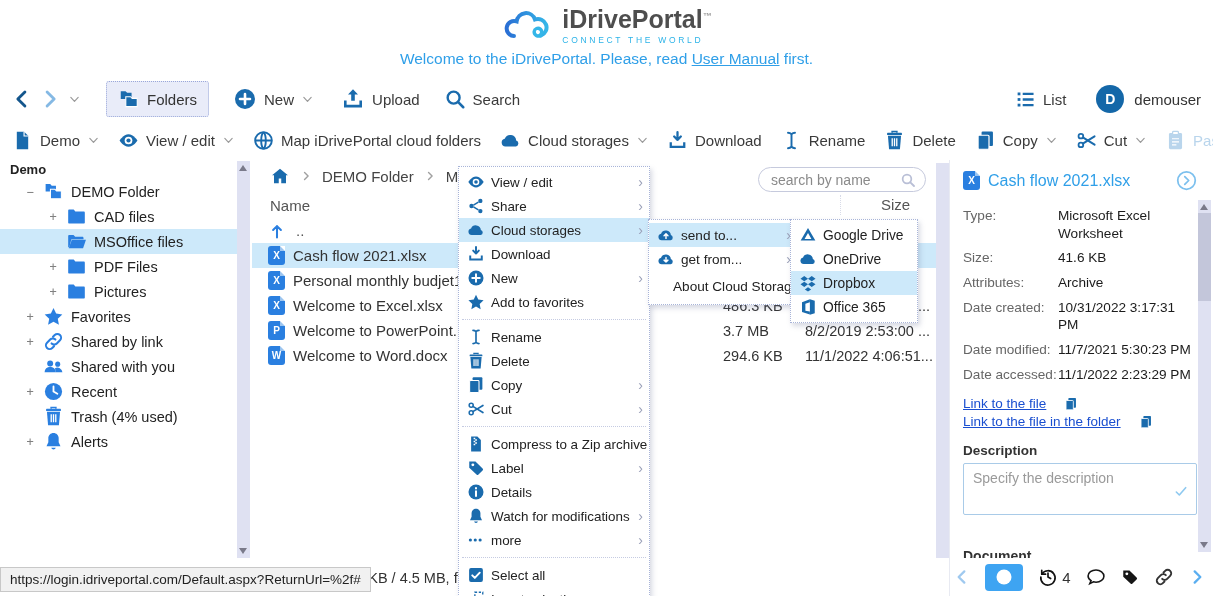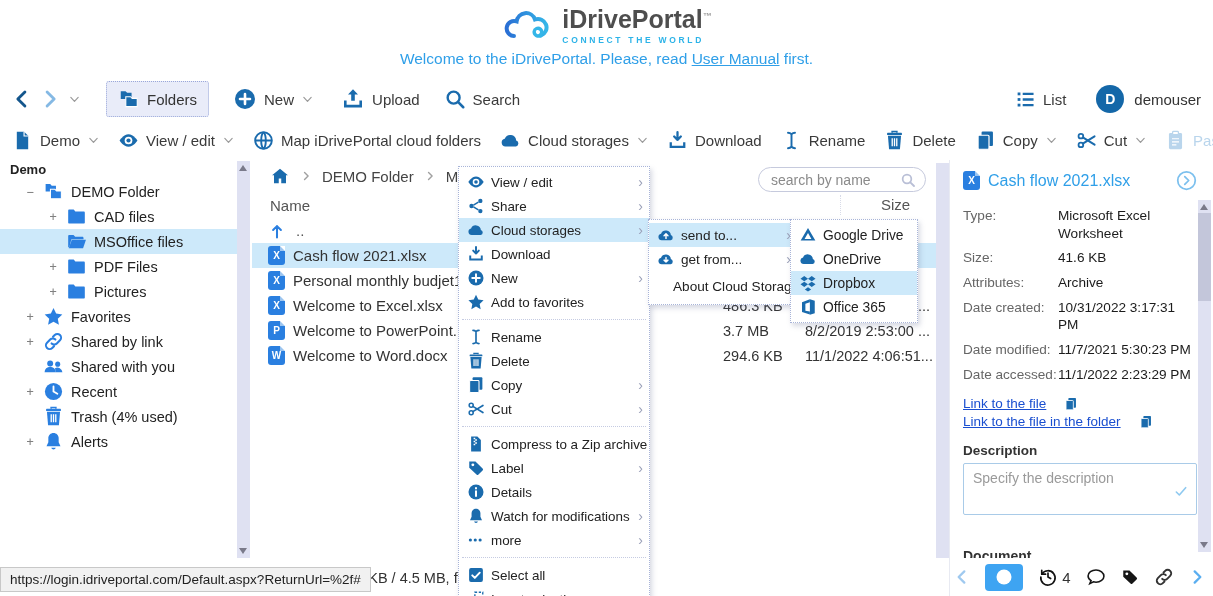--- a/index.html
+++ b/index.html
@@ -10,21 +10,21 @@
   .ic svg{width:100%;height:100%;fill:currentColor;display:block;}
   .i10{width:10px;height:10px}.i11{width:11px;height:11px}
   .i14{width:14px;height:14px}.i16{width:16px;height:16px}.i18{width:18px;height:18px}
   .i20{width:20px;height:20px}.i21{width:21px;height:21px}.i22{width:22px;height:22px}
   .i24{width:24px;height:24px}
 
   
   .brandrow{position:absolute;top:7px;left:0;width:100%;display:flex;justify-content:center;align-items:center;gap:9px;}
   .brandname{font-size:25px;font-weight:bold;color:#4e4e4e;line-height:1;}
   .brandname sup{font-size:9px;color:#9a9a9a;}
-  .tagline{font-size:8.5px;font-weight:bold;color:#2cb3e8;letter-spacing:2.7px;margin-top:3px;}
+  .tagline{font-size:8.5px;font-weight:normal;color:#2cb3e8;letter-spacing:2.7px;margin-top:3px;}
   .welcome{position:absolute;top:50px;width:100%;text-align:center;font-size:15.5px;color:#2f9fe8;}
   .welcome a{color:#2f9fe8;}
 
   
   .tb1{position:absolute;top:80px;left:12px;right:12px;height:38px;display:flex;align-items:center;}
   .navb{color:#14568c}.navf{color:#85b9e4;margin-left:8px}.navd{color:#9a9a9a;margin-left:9px}
   .foldersbtn{margin-left:26px;display:flex;align-items:center;gap:7px;padding:6px 11px;
      background:#e9ecf9;border:1px dotted #9aa7d9;border-radius:3px;font-size:15px;color:#333;}
   .tbtn{display:flex;align-items:center;gap:7px;font-size:15px;color:#3a3a3a;white-space:nowrap;}
   .tbtn .tbi{color:#1a6bad;}

